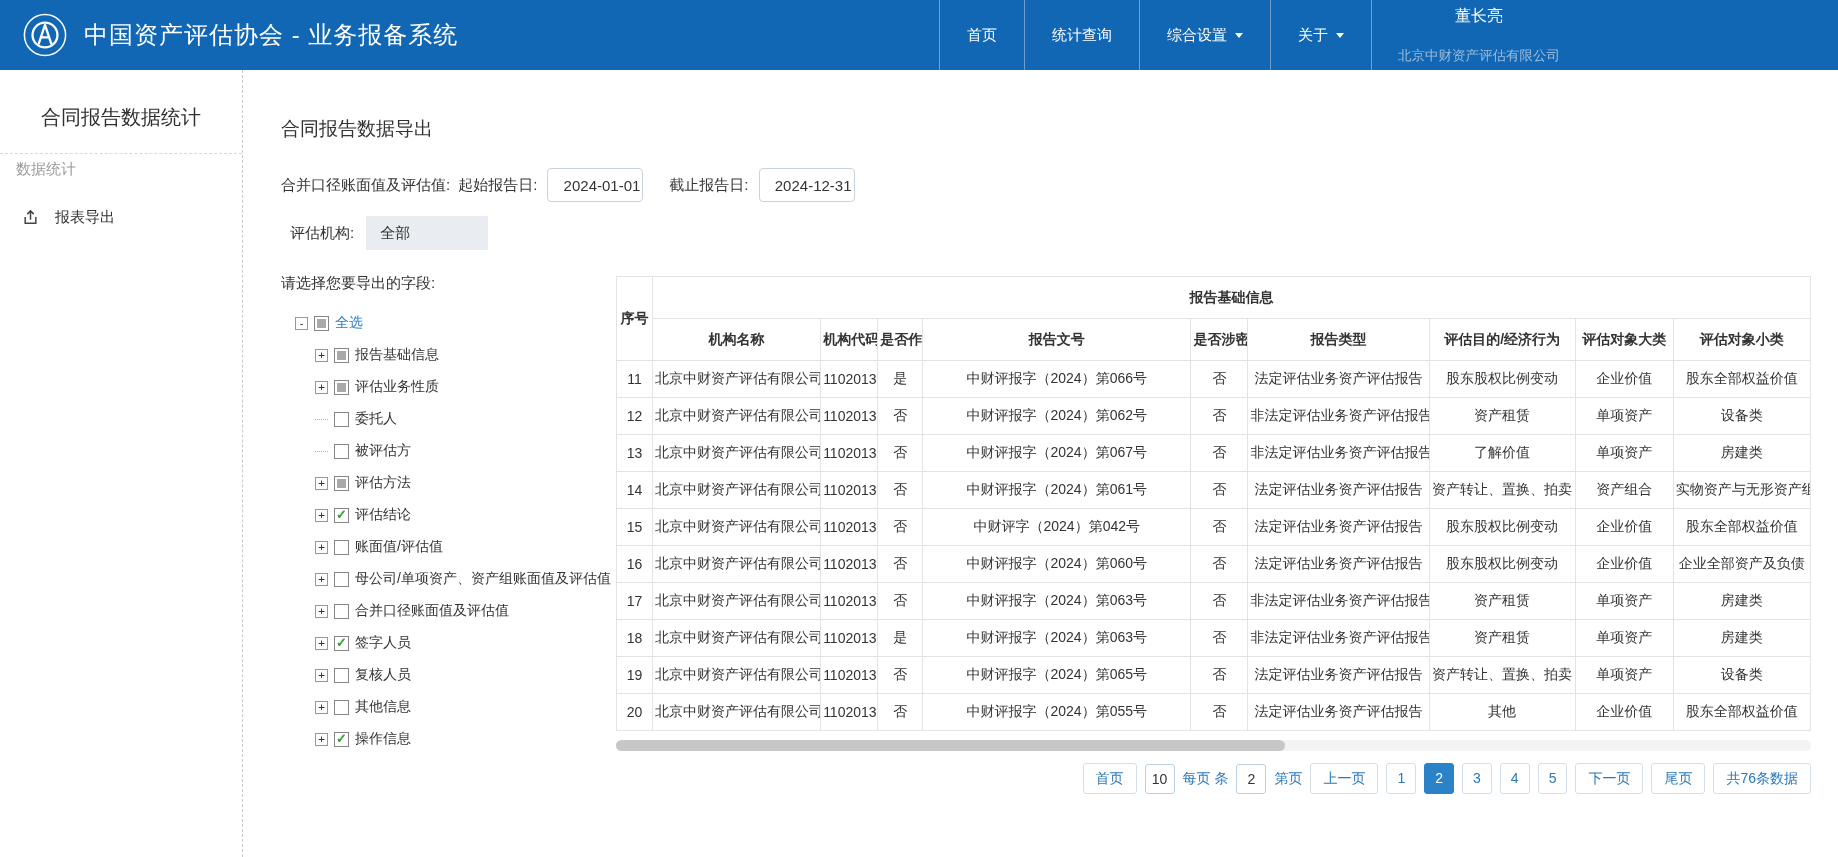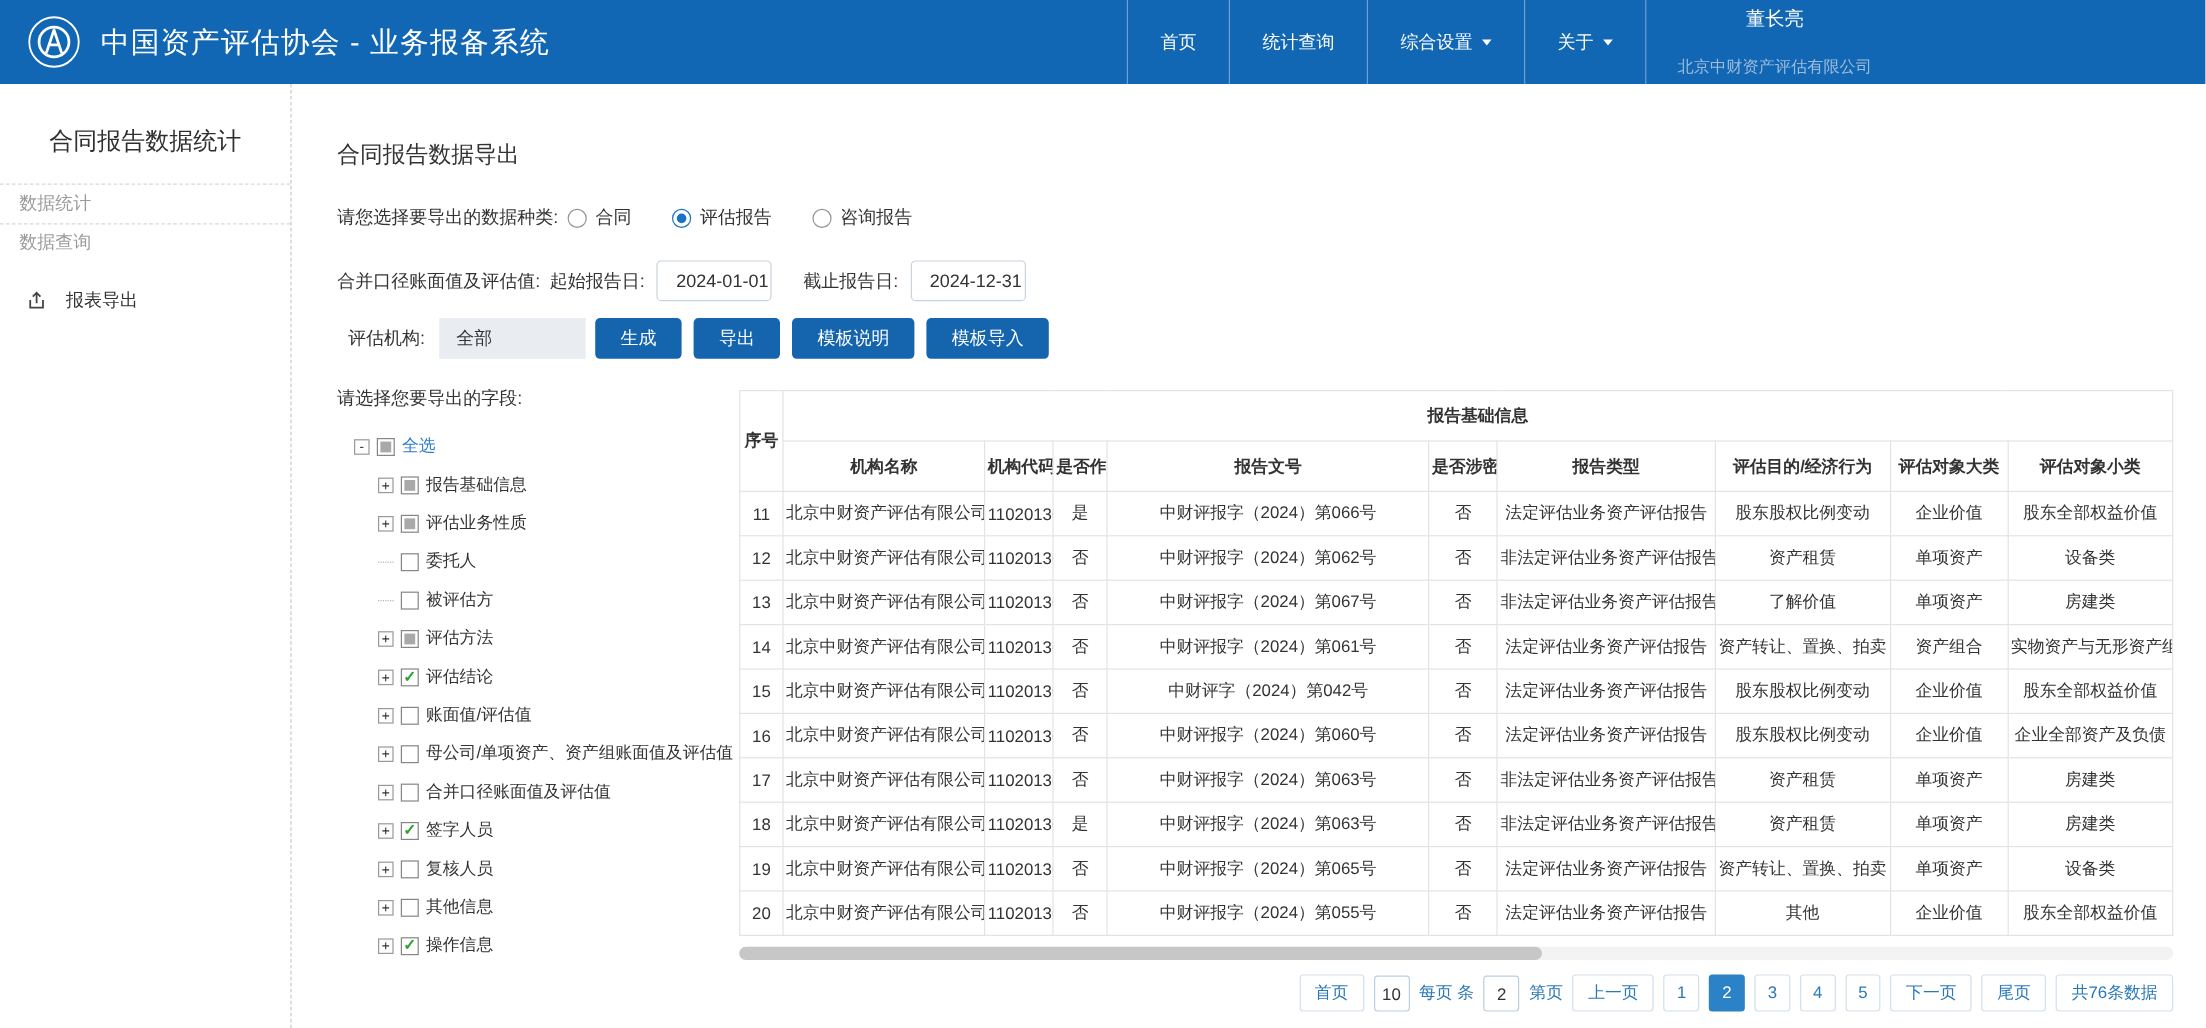--- a/index.html
+++ b/index.html
@@ -120,73 +120,49 @@
     </div>
   </nav>
 </header>
 
 <div class="page">
 
   <aside class="sidebar">
     <div class="sidebar-title">合同报告数据统计</div>
     <div>
         <div class="side-group">数据统计</div>
-        <div class="side-group">数据查询</div>
       </div>
     <div class="side-menu">
       <div class="side-menu-item">
         <span style="display:flex;">
           <svg width="17" height="17" viewBox="0 0 16 16">
             <path d="M8 10 V2.2 M5 4.8 L8 1.8 L11 4.8" stroke="#444" stroke-width="1.4" fill="none"></path>
             <path d="M3 7.5 V13.5 H13 V7.5" stroke="#444" stroke-width="1.4" fill="none"></path>
           </svg>
         </span>
         <span>报表导出</span>
       </div>
     </div>
   </aside>
 
   <main class="content">
     <h2 class="content-title">合同报告数据导出</h2>
 
-    <div class="form-row type-row">
-      <span>请您选择要导出的数据种类:</span>
-      <span class="radio-opts">
-          <label class="radio-opt">
-            <span class="radio"></span>
-            <span class="radio-text">合同</span>
-          </label>
-          <label class="radio-opt">
-            <span class="radio sel"></span>
-            <span class="radio-text">评估报告</span>
-          </label>
-          <label class="radio-opt">
-            <span class="radio"></span>
-            <span class="radio-text">咨询报告</span>
-          </label>
-        </span>
-    </div>
 
     <div class="form-row range-row">
       <span>合并口径账面值及评估值:</span>
       <span class="sub-label">起始报告日:</span>
       <input class="date-input" value="2024-01-01" style="">
       <span class="sub-label end-label">截止报告日:</span>
       <input class="date-input" value="2024-12-31" style="">
     </div>
 
     <div class="form-row agency-row">
       <span>评估机构:</span>
       <input class="agency-input" value="全部" style="">
-      <span class="btn-group">
-          <button class="act-btn">生成</button>
-          <button class="act-btn">导出</button>
-          <button class="act-btn">模板说明</button>
-          <button class="act-btn">模板导入</button>
-        </span>
     </div>
 
     <div class="columns">
       <div class="left-col">
         <div class="fields-label">请选择您要导出的字段:</div>
         <div class="tree">
             <div class="tree-row" style="padding-left: 14px;">
               <span class="expander">-</span>
               <span class="cb ind"></span>
               <span class="tree-label link">全选</span>

